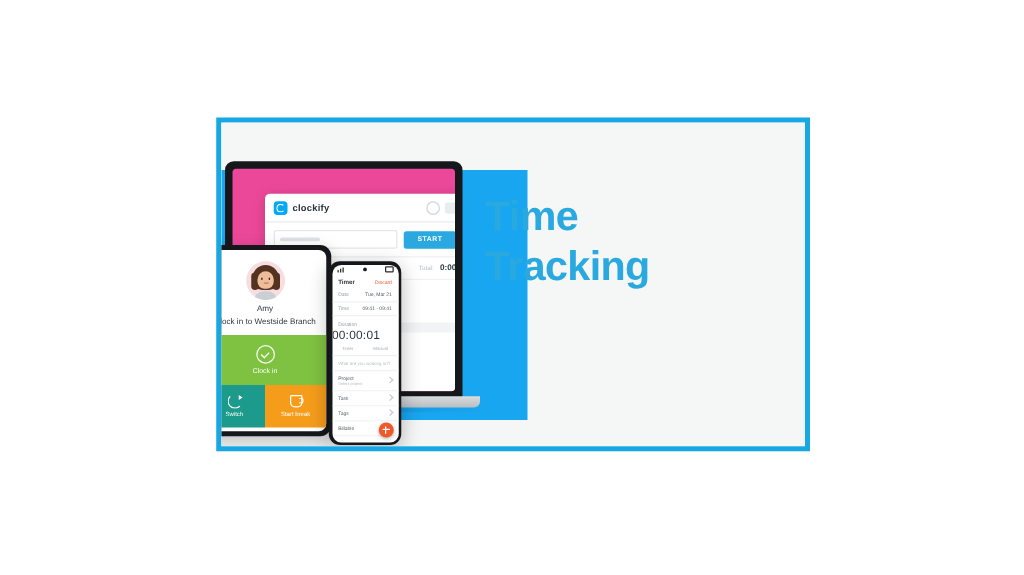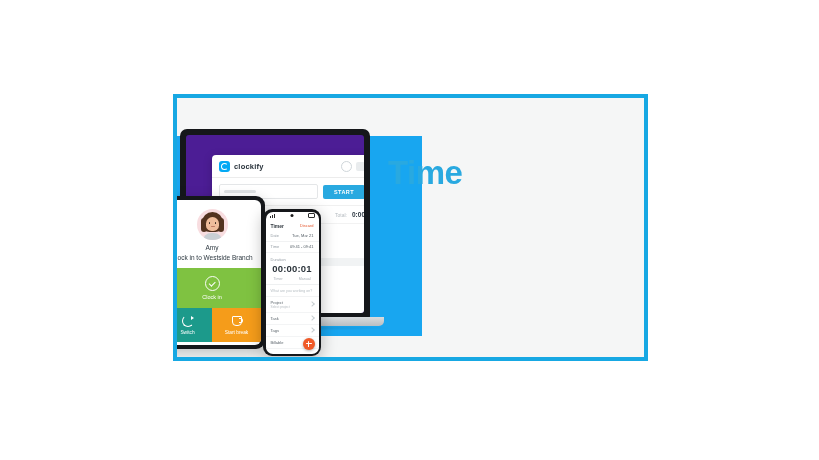--- a/index.html
+++ b/index.html
@@ -44,21 +44,21 @@
   }
   .laptop-bezel{
     position:absolute;left:0;top:0;
     width:190px;height:190px;
     background:#15171A;
     border-radius:7px 7px 3px 3px;
   }
   .laptop-screen{
     position:absolute;left:6px;top:6px;
     width:178px;height:178px;
-    background:#4c1d95;
+    background:#ec4899;
     border-radius:3px;
     overflow:hidden;
   }
   .laptop-base{
     position:absolute;
     left:-8px;top:188px;
     width:212px;height:9px;
     background:linear-gradient(#d9dcde,#b9bec2);
     border-radius:0 0 5px 5px;
   }
@@ -266,21 +266,21 @@
   .ph-hdr .t{font-size:5px;color:#30383f;font-weight:700;}
   .ph-hdr .a{font-size:4px;color:#E4572E;}
   .ph-field{
     display:flex;align-items:center;justify-content:space-between;
     padding:2.5px 5px;border-bottom:1px solid #f1f2f3;
   }
   .ph-field .k{font-size:4px;color:#99a1a8;}
   .ph-field .v{font-size:4px;color:#515b63;}
   .ph-durlabel{font-size:4px;color:#99a1a8;padding:4px 5px 0 5px;}
   .ph-timer{
-    font-size:9.5px;color:#2b333a;font-weight:700;text-align:center;
+    font-size:9.5px;color:#2b333a;font-weight:400;text-align:left;
     padding:1px 0 3px 0;letter-spacing:.2px;
   }
   .ph-tabs{
     display:flex;justify-content:space-around;padding-bottom:3px;border-bottom:1px solid #eef0f1;
   }
   .ph-tabs span{font-size:3.6px;color:#a9b0b6;}
   .ph-note{font-size:3.6px;color:#b9c0c5;padding:4px 5px 3px 5px;border-bottom:1px solid #f2f3f4;}
   .ph-list{flex:1;}
   .ph-item{
     display:flex;align-items:center;justify-content:space-between;
@@ -454,16 +454,17 @@
             <span class="ph-toggle"></span>
           </div>
         </div>
 
         <div class="ph-fab"></div>
       </div>
     </div>
 
     <div class="headline">
       <div>Time</div>
+      <div>Tracking</div>
     </div>
 
   </div>
 </div>
 
 </body></html>

